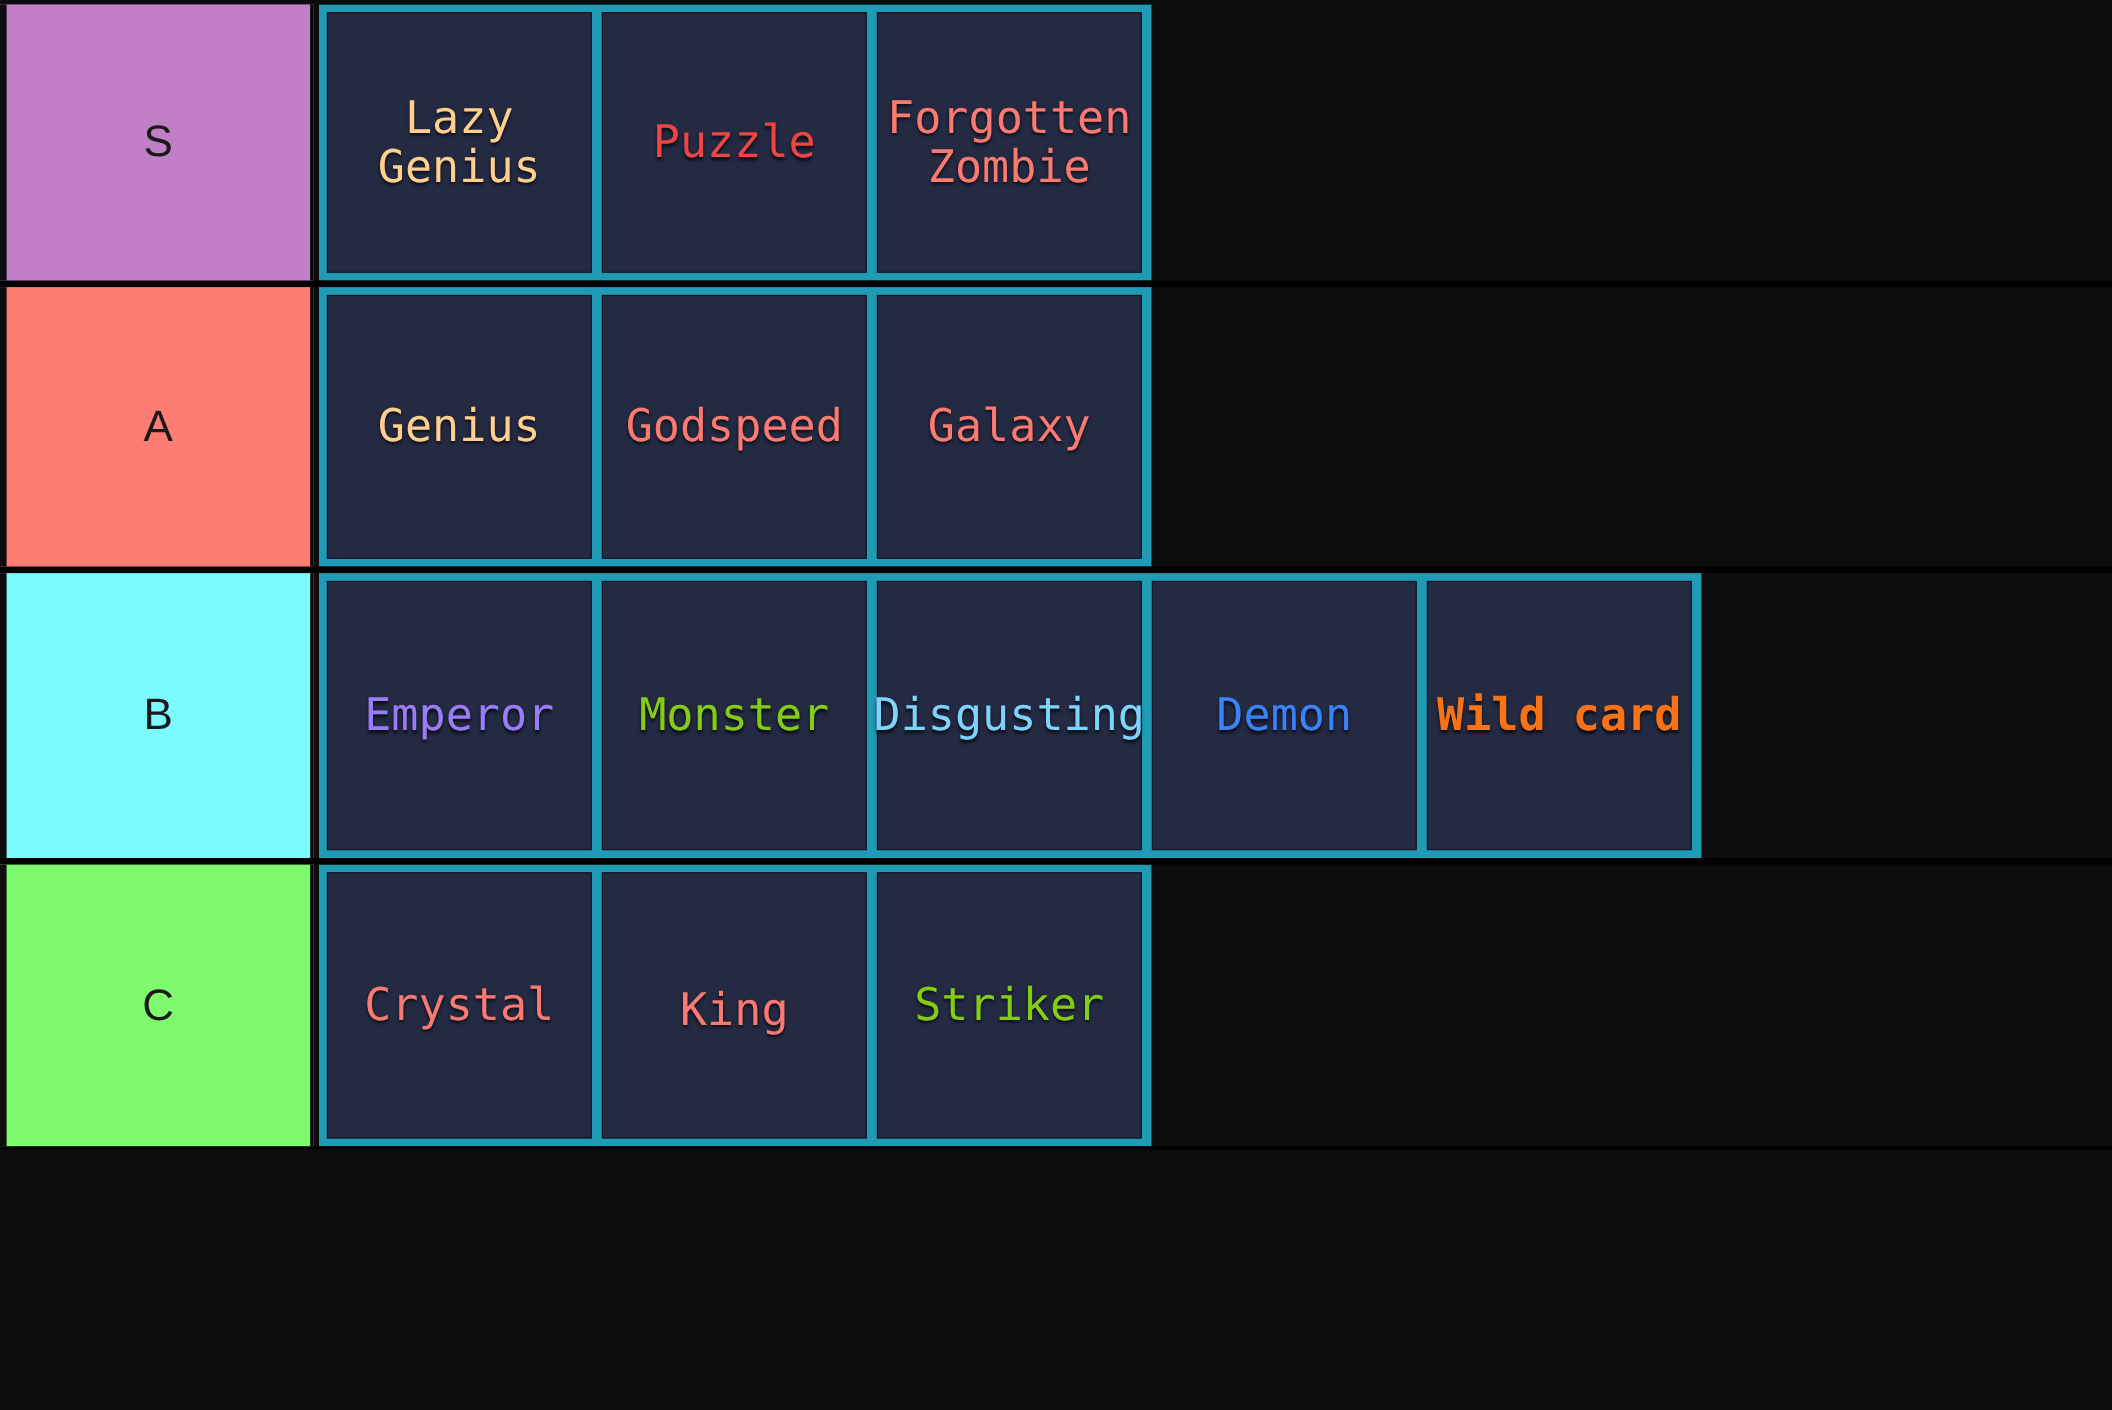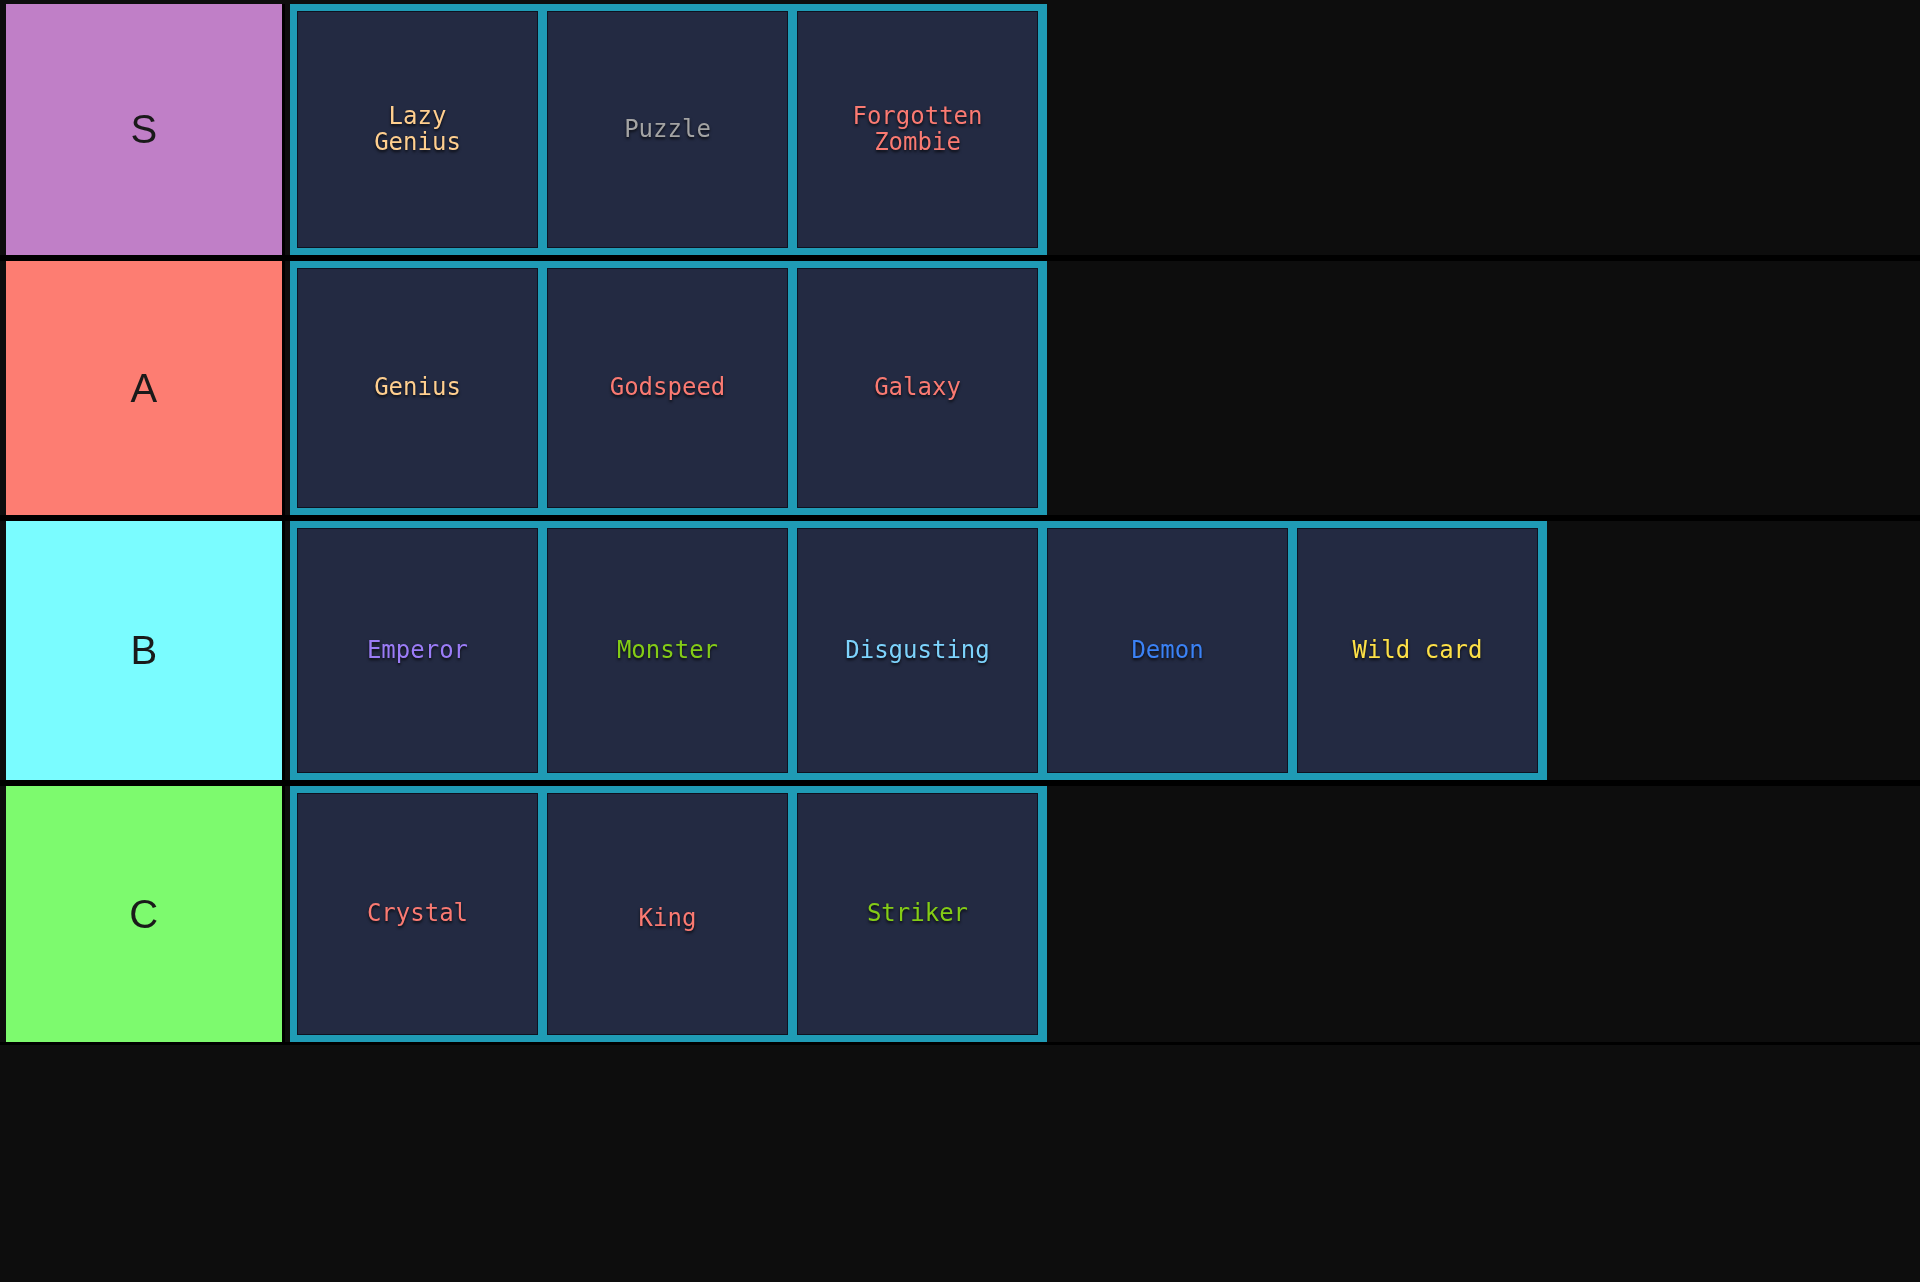--- a/index.html
+++ b/index.html
@@ -83,42 +83,42 @@
     display: flex;
     align-items: center;
     justify-content: center;
     text-align: center;
     padding: 4px 6px;
     box-shadow: inset 0 0 0 1px rgba(10,14,26,0.85);
   }
 
   .card-label {
     font-family: "DejaVu Sans Mono", monospace;
-    font-size: 24px;
+    font-size: 41px;
     line-height: 1.06;
     white-space: pre-line;
     text-shadow: 0 2px 3px rgba(0,0,0,0.75);
   }
 
   .spacer { flex: 1; background: #0d0d0d; }
 </style>
 </head>
 <body>
 
 <div id="tier-board">
     <div class="tier-row row-s">
       <div class="tier-label" style="background: rgb(192, 127, 199);">S</div>
       <div class="cards-wrap">
         <div class="cards-strip">
           <div class="card">
             <span class="card-label" style="color: rgb(255, 207, 143);">Lazy
 Genius</span>
           </div>
           <div class="card">
-            <span class="card-label" style="color: #a3a3a3;">Puzzle</span>
+            <span class="card-label" style="color: #ef4444;">Puzzle</span>
           </div>
           <div class="card">
             <span class="card-label" style="color: rgb(250, 122, 114);">Forgotten
 Zombie</span>
           </div>
         </div>
         <div class="spacer"></div>
       </div>
     </div>
     <div class="tier-row row-a">
@@ -148,21 +148,21 @@
           <div class="card">
             <span class="card-label" style="color: #84cc16;">Monster</span>
           </div>
           <div class="card">
             <span class="card-label" style="color: #7dd3fc;">Disgusting</span>
           </div>
           <div class="card">
             <span class="card-label" style="color: #3b82f6;">Demon</span>
           </div>
           <div class="card">
-            <span class="card-label" style="color: #fde047;">Wild card</span>
+            <span class="card-label" style="color: #f97316; font-weight: bold;">Wild card</span>
           </div>
         </div>
         <div class="spacer"></div>
       </div>
     </div>
     <div class="tier-row row-c">
       <div class="tier-label" style="background: rgb(125, 250, 110);">C</div>
       <div class="cards-wrap">
         <div class="cards-strip">
           <div class="card">

